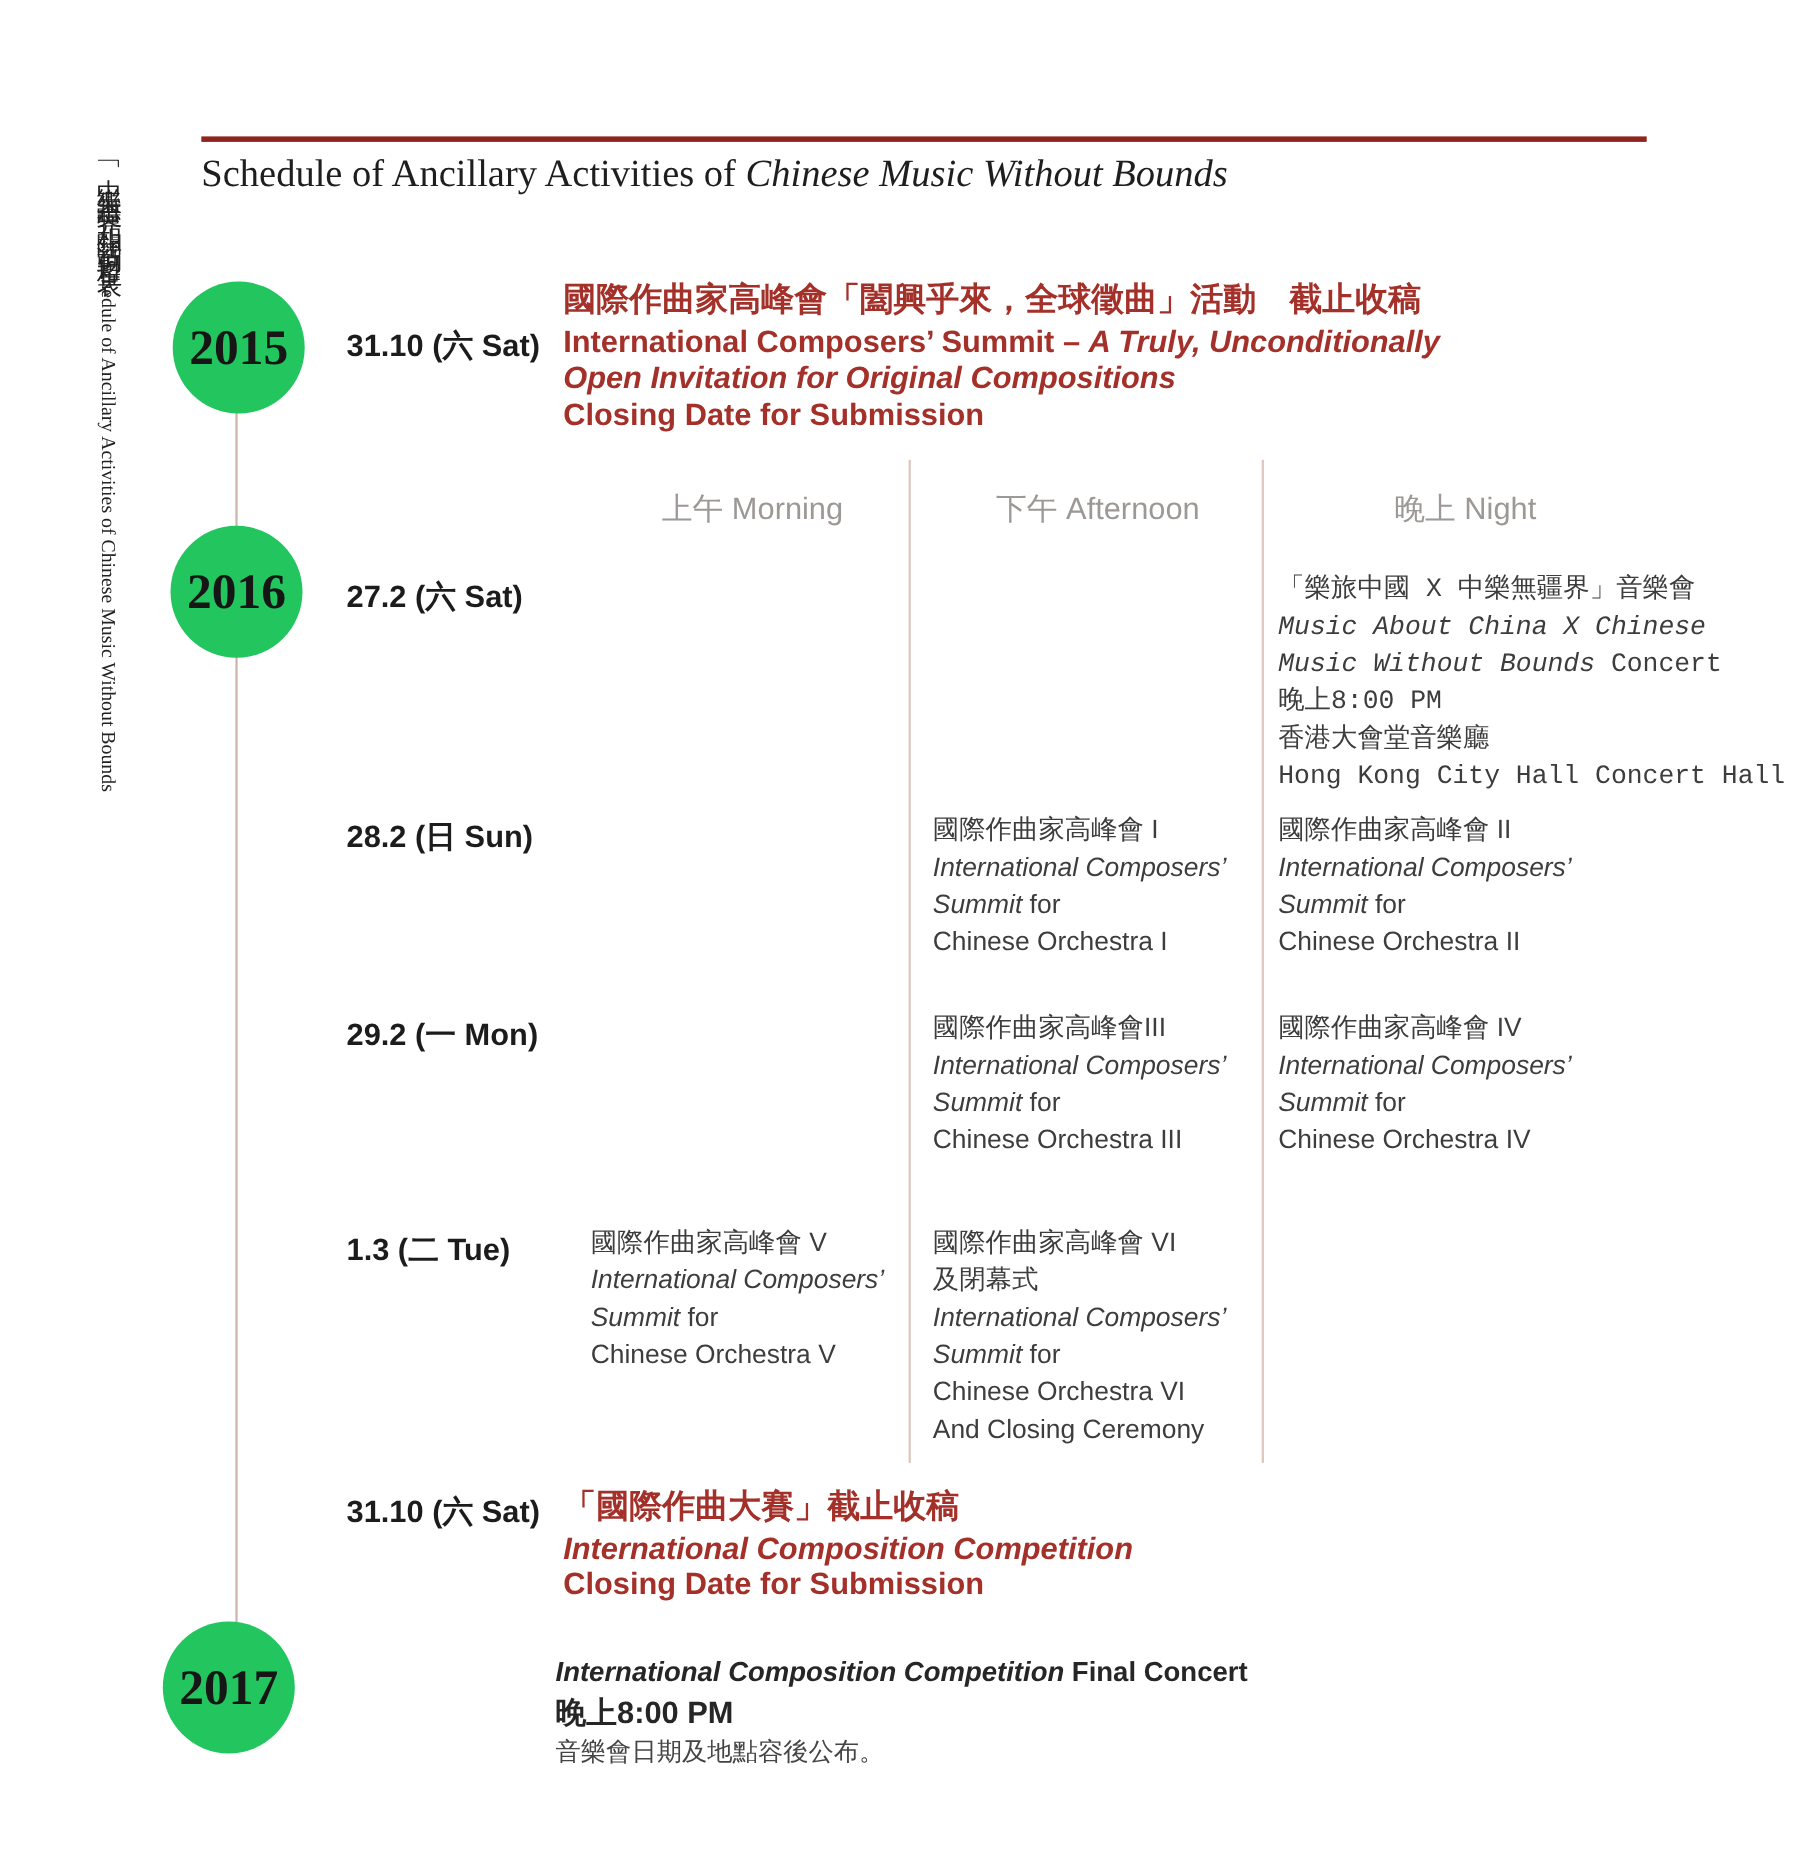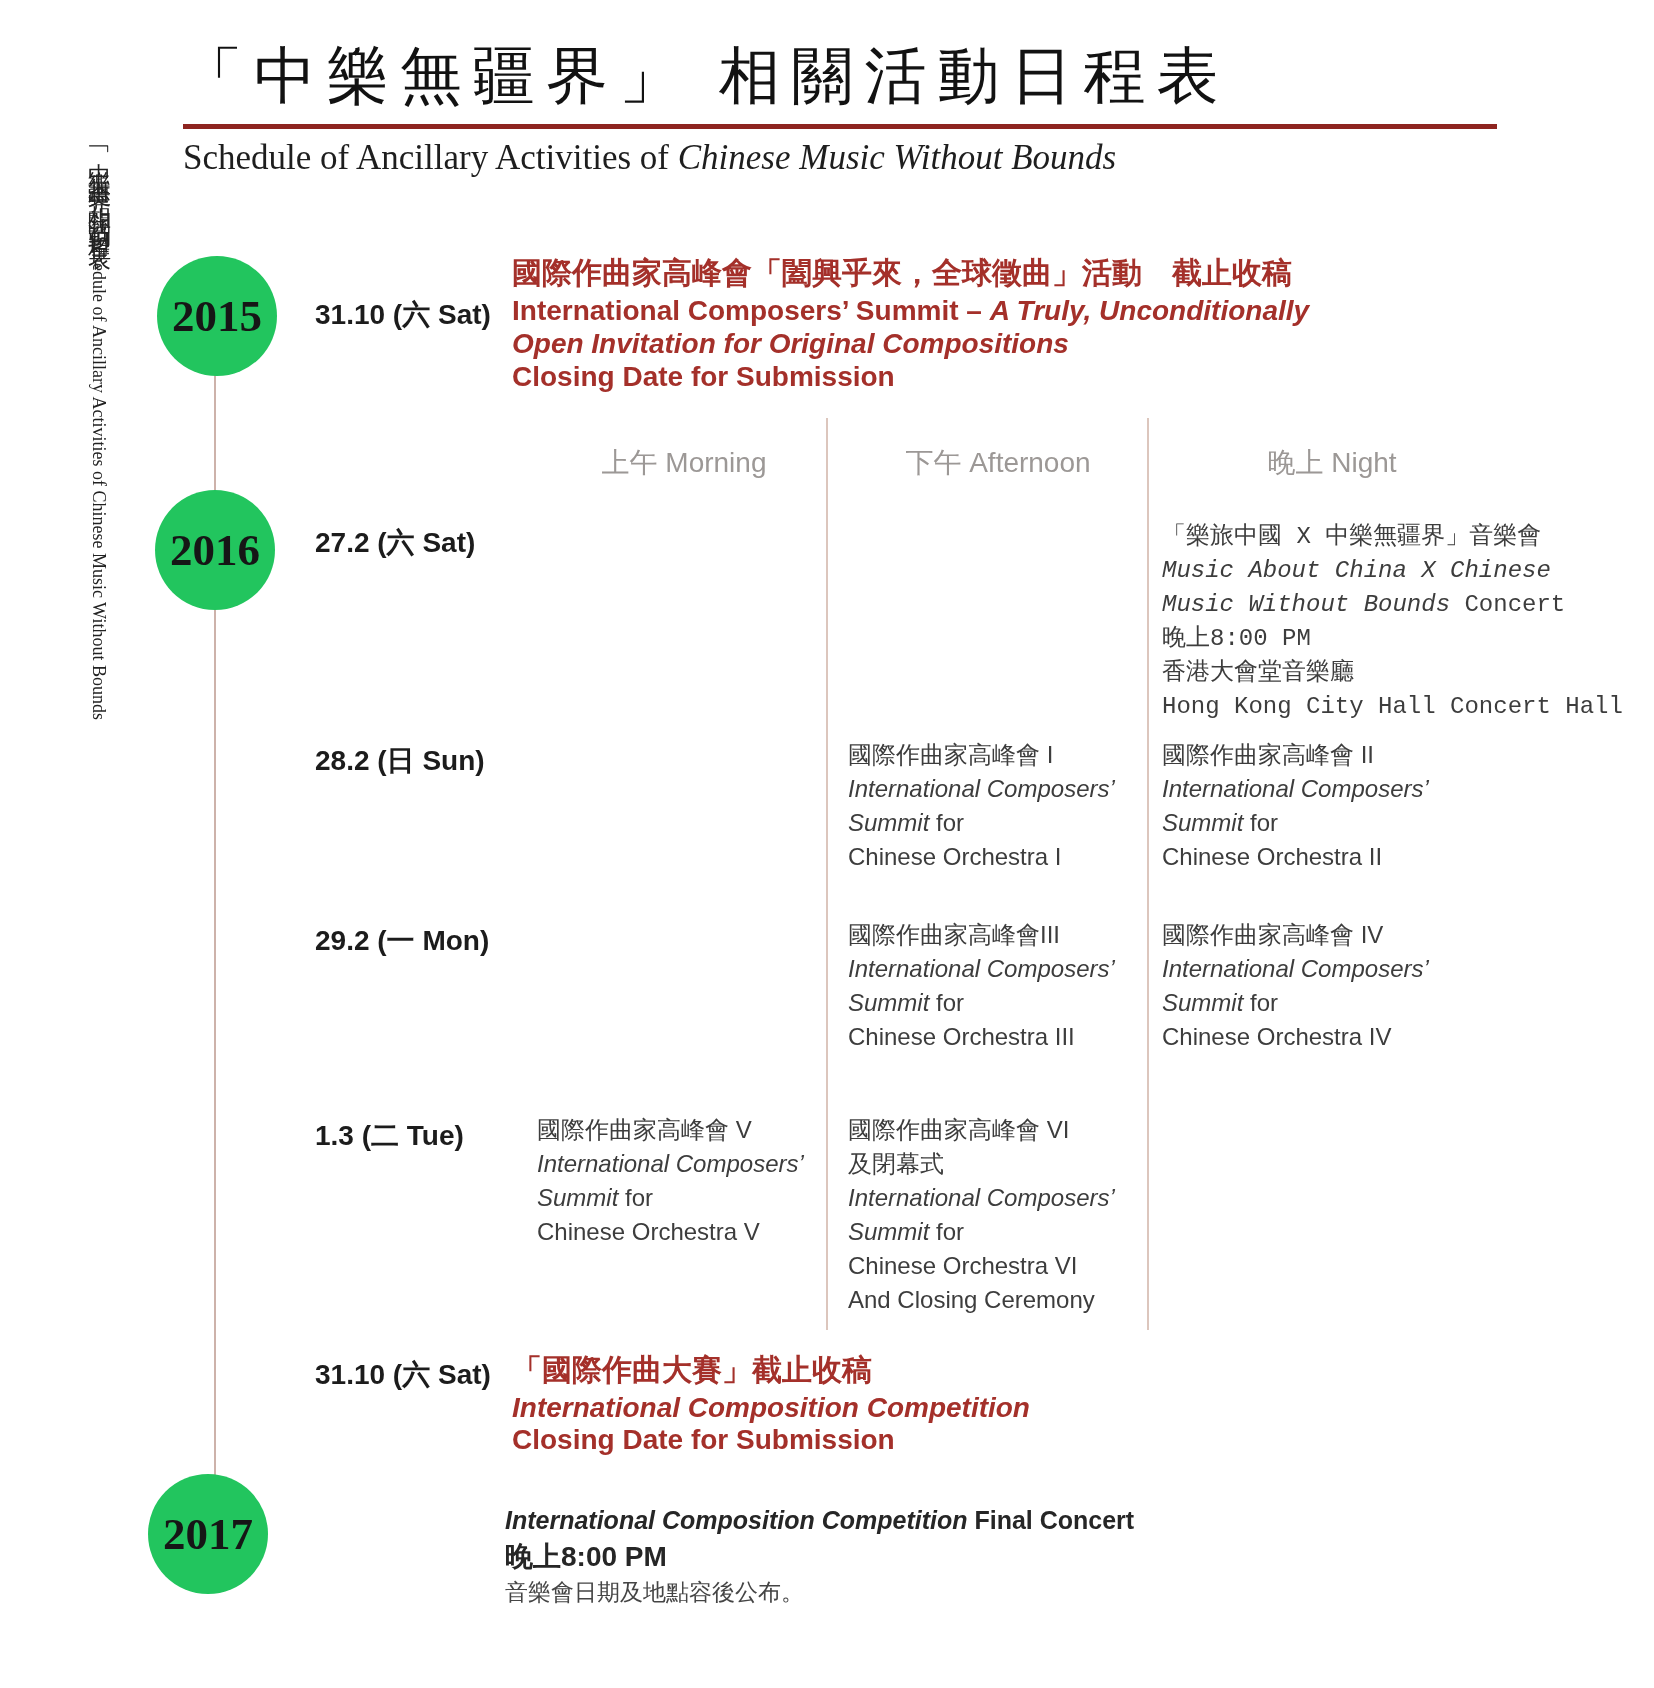--- a/index.html
+++ b/index.html
@@ -56,31 +56,30 @@
 </style>
 </head>
 <body>
 
 <div class="page">
 
   <div class="abs side-strip serif">
     <span class="side-zh">「中樂無疆界」相關活動日程表</span><span class="side-gap"></span><span class="side-en">Schedule of Ancillary Activities of Chinese Music Without Bounds</span>
   </div>
 
-  <div class="abs main-title serif">「中樂無疆界」 相關活動日程表</div>
   <div class="abs title-rule"></div>
   <div class="abs subtitle serif">
     <span>Schedule of Ancillary Activities of </span><span class="it">Chinese Music Without Bounds</span>
   </div>
 
   <div class="abs tline"></div>
   <div class="abs year-circle serif" style="left:157px;top:256px;">
       <span>2015</span>
     </div>
-  <div class="abs year-circle serif" style="left:155px;top:490px;">
+  <div class="abs year-circle serif" style="left:155px;top:478px;">
       <span>2016</span>
     </div>
   <div class="abs year-circle serif" style="left:148px;top:1474px;">
       <span>2017</span>
     </div>
 
   <div class="abs date" style="left:315px;top:296px;">31.10 (六 Sat)</div>
   <div class="abs red-block" style="left:512px;top:252px;">
     <div class="red-zh">國際作曲家高峰會「闔興乎來，全球徵曲」活動　截止收稿</div>
     <div class="red-en"><span>International Composers’ Summit – </span><span class="it">A Truly, Unconditionally</span></div>

